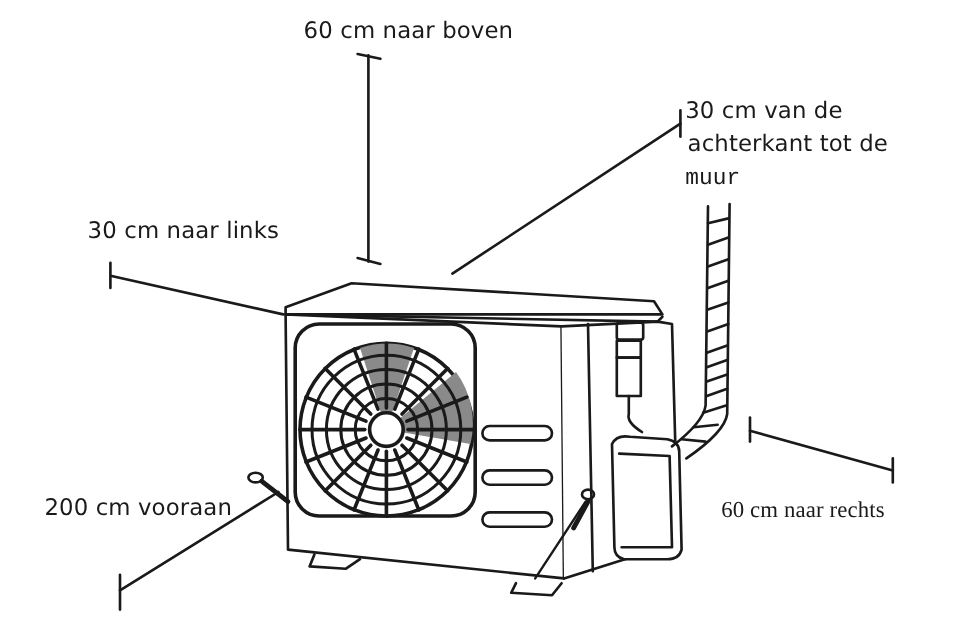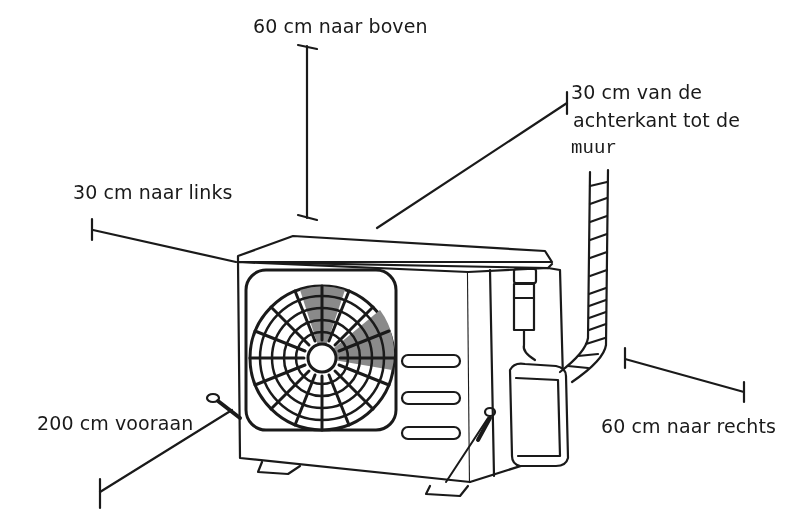--- a/index.html
+++ b/index.html
@@ -135,13 +135,13 @@
 <div class="label" style="left:221px; top:14px;margin-left:32px;">60 cm naar boven</div>
 
 <div class="label" style="left:571px; top:80px;">30 cm van de</div>
 <div class="label" style="left:573px; top:108px;">achterkant tot de</div>
 <div class="label" style="left:571px; top:136px;font-family:Liberation Mono, monospace;">muur</div>
 
 <div class="label" style="left:33px; top:180px;margin-left:40px;">30 cm naar links</div>
 
 <div class="label" style="left:11px; top:411px;margin-left:26px;">200 cm vooraan</div>
 
-<div class="label" style="left:601px; top:414px;">60 cm naar rechts</div>
+<div class="label" style="left:601px; top:414px;font-family:Liberation Serif, serif;">60 cm naar rechts</div>
 
 </body></html>

